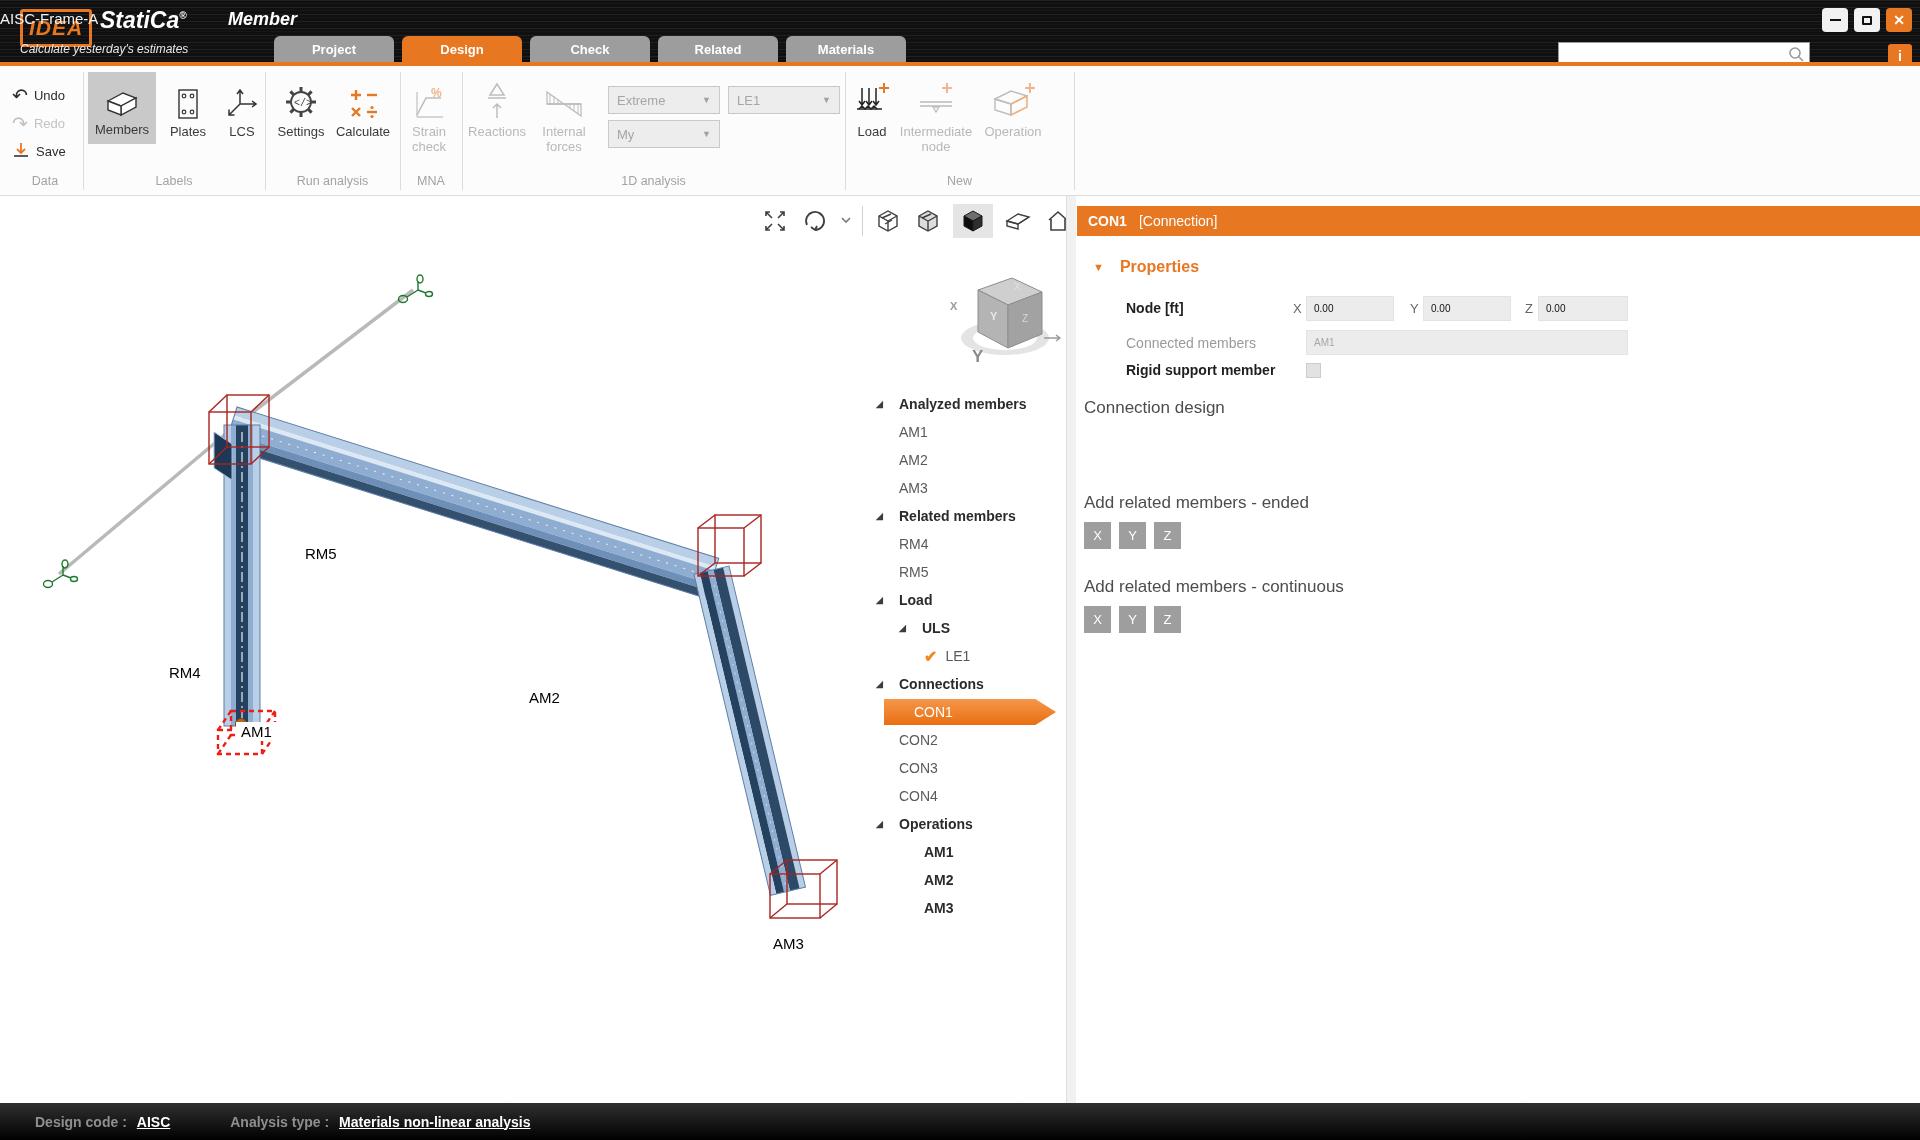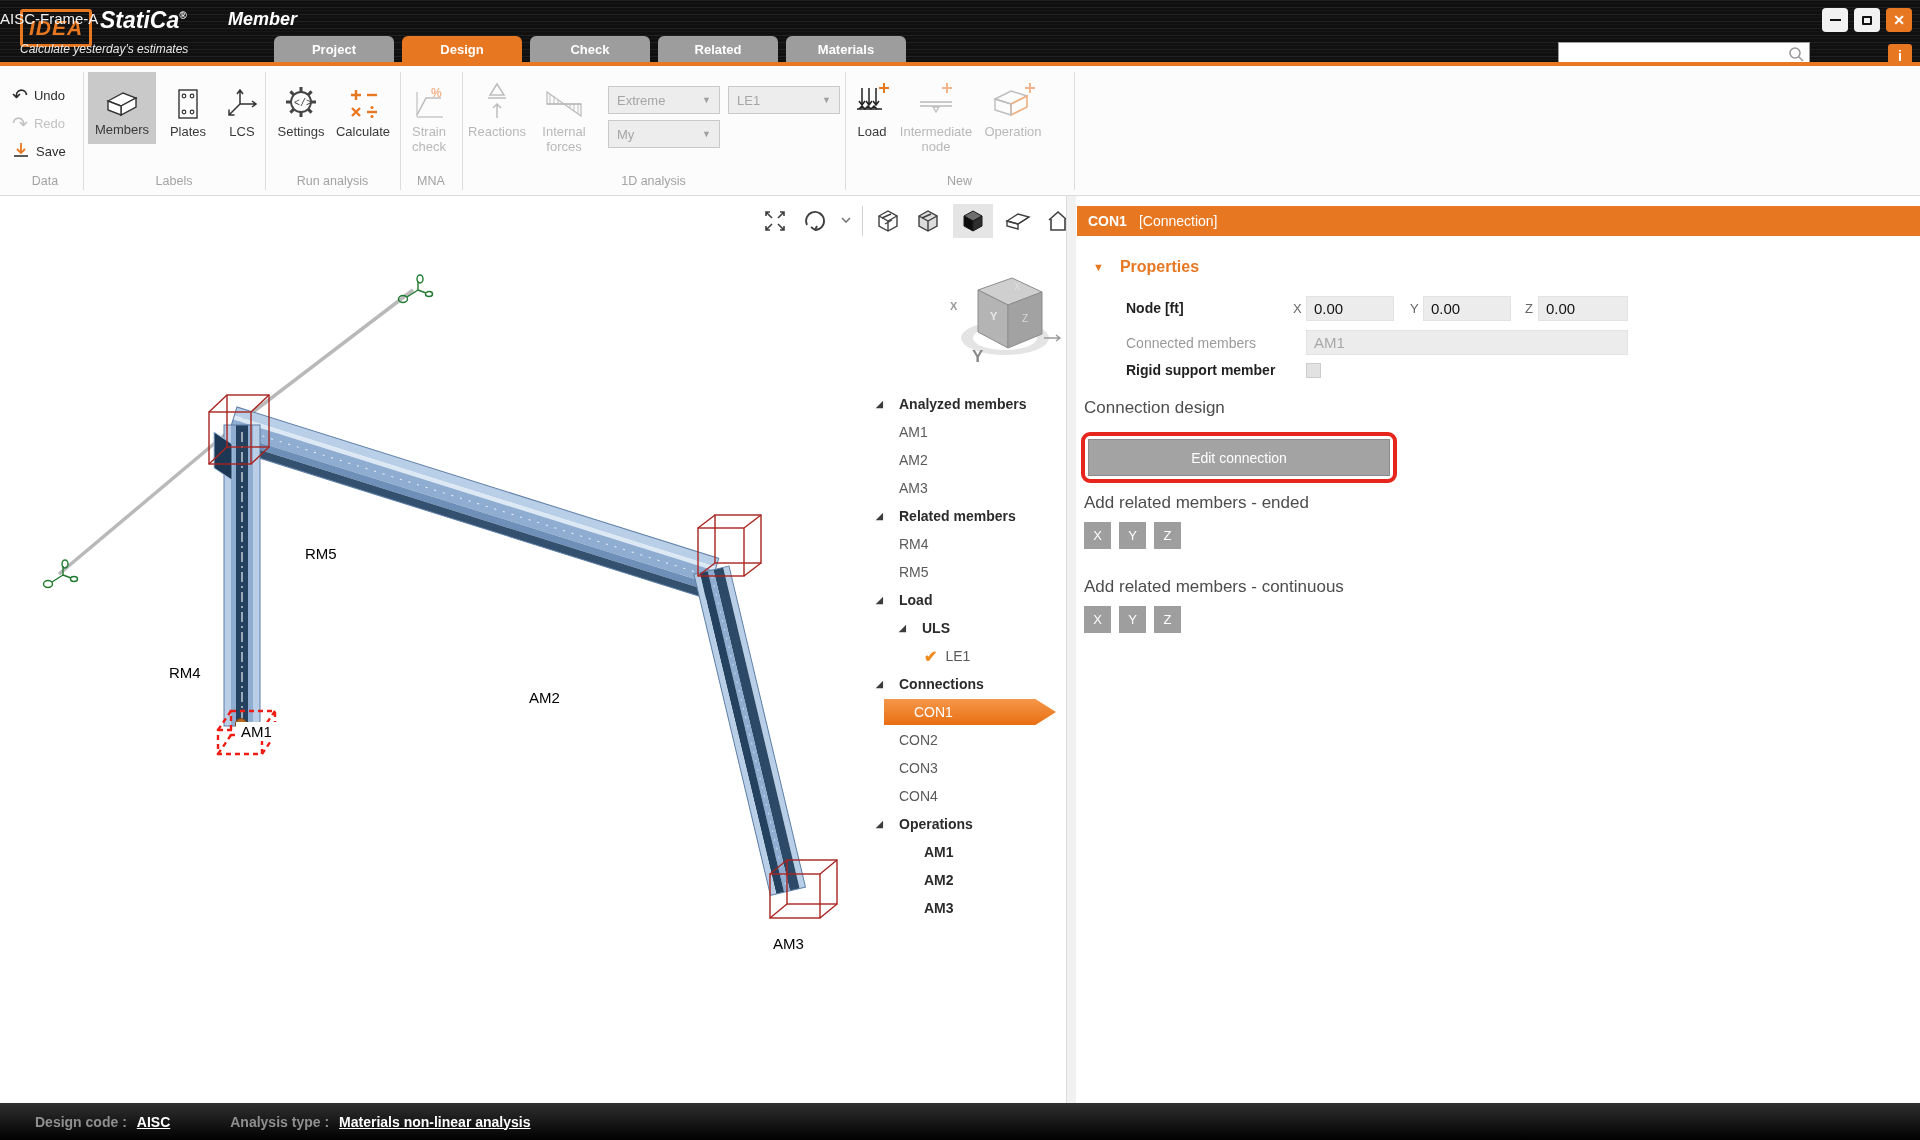--- a/index.html
+++ b/index.html
@@ -93,21 +93,21 @@
            color:#fff; display:flex; align-items:center; font-size:14px; }
   .phead .pname { font-weight:bold; margin-left:11px; }
   .phead .ptype { margin-left:12px; }
   .psec { position:absolute; left:16px; top:62px; color:#e87722; font-weight:bold; font-size:16px;
           display:flex; align-items:center; }
   .psec .tri { font-size:11px; margin-right:16px; }
   .plabel { position:absolute; font-size:14px; color:#1f1f1f; font-weight:600; }
   .plabel.gray { color:#9a9a9a; font-weight:normal; }
   .axletter { position:absolute; font-size:13px; color:#666; }
   .pinput { position:absolute; height:25px; background:#ececec; border:1px solid #e3e3e3;
-            font-size:15px; color:#111; display:flex; align-items:center; padding-left:7px; }
+            font-size:10px; color:#111; display:flex; align-items:center; padding-left:7px; }
   .pinput.dim { color:#a8a8a8; }
   .pcheck { position:absolute; width:15px; height:15px; background:#e2e2e2; border:1px solid #cccccc; }
   .pheading { position:absolute; font-size:17px; color:#4d4d4d; }
   .edit-ring { position:absolute; left:4px; top:236px; width:316px; height:51px;
                border:4px solid #e6261d; border-radius:9px; display:flex; align-items:center;
                justify-content:center; }
   .edit-btn { width:302px; height:37px; background:#a3a3a3; color:#fff; font-size:14px;
               border:1px solid #8b8b8b; display:flex; align-items:center; justify-content:center; }
   .xyz { position:absolute; display:flex; gap:8px; }
   .xyz span { width:27px; height:27px; background:#9e9e9e; color:#fff; font-size:13px;
@@ -605,23 +605,20 @@
     <div class="axletter" style="left:448px; top:105px">Z</div>
     <div class="pinput" style="left:461px; top:100px; width:90px">0.00</div>
 
     <div class="plabel gray" style="left:49px; top:139px">Connected members</div>
     <div class="pinput dim" style="left:229px; top:134px; width:322px">AM1</div>
 
     <div class="plabel" style="left:49px; top:166px">Rigid support member</div>
     <div class="pcheck" style="left:229px; top:167px"></div>
 
     <div class="pheading" style="left:7px; top:202px">Connection design</div>
-    <div class="edit-ring">
-      <div class="edit-btn">Edit connection</div>
-    </div>
 
     <div class="pheading" style="left:7px; top:297px">Add related members - ended</div>
     <div class="xyz" style="left:7px; top:326px">
       <span>X</span>
       <span>Y</span>
       <span>Z</span>
     </div>
 
     <div class="pheading" style="left:7px; top:381px">Add related members - continuous</div>
     <div class="xyz" style="left:7px; top:410px">

